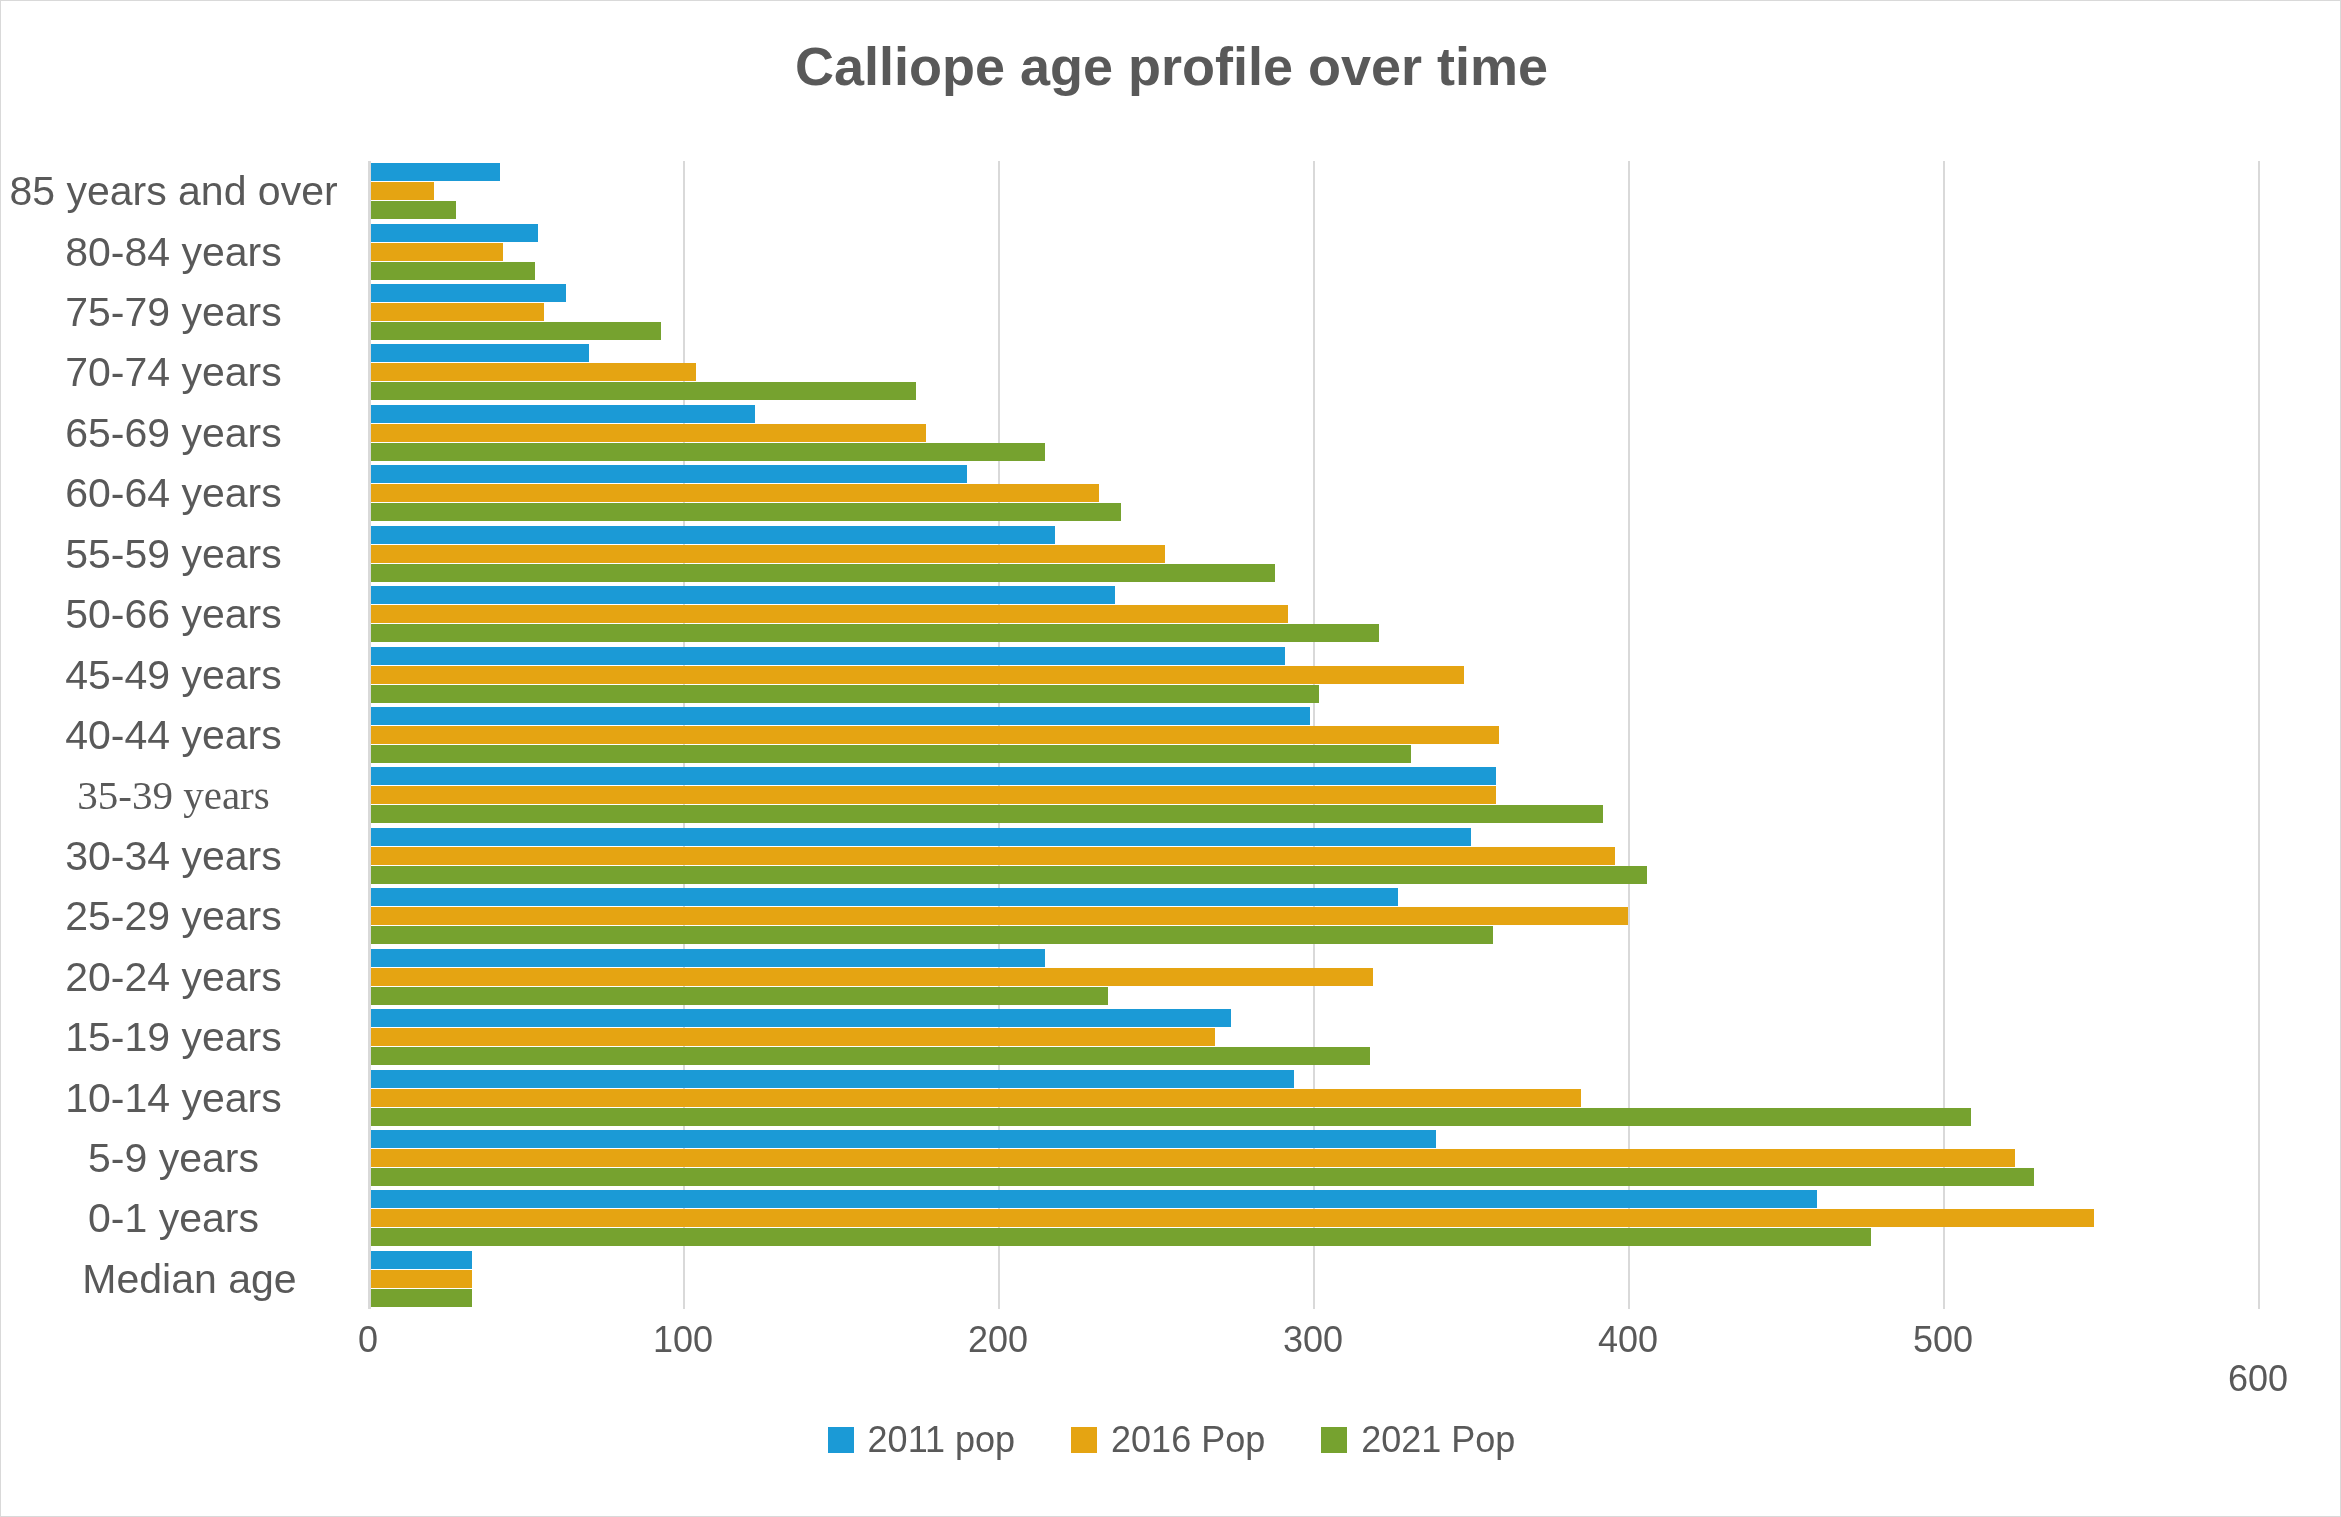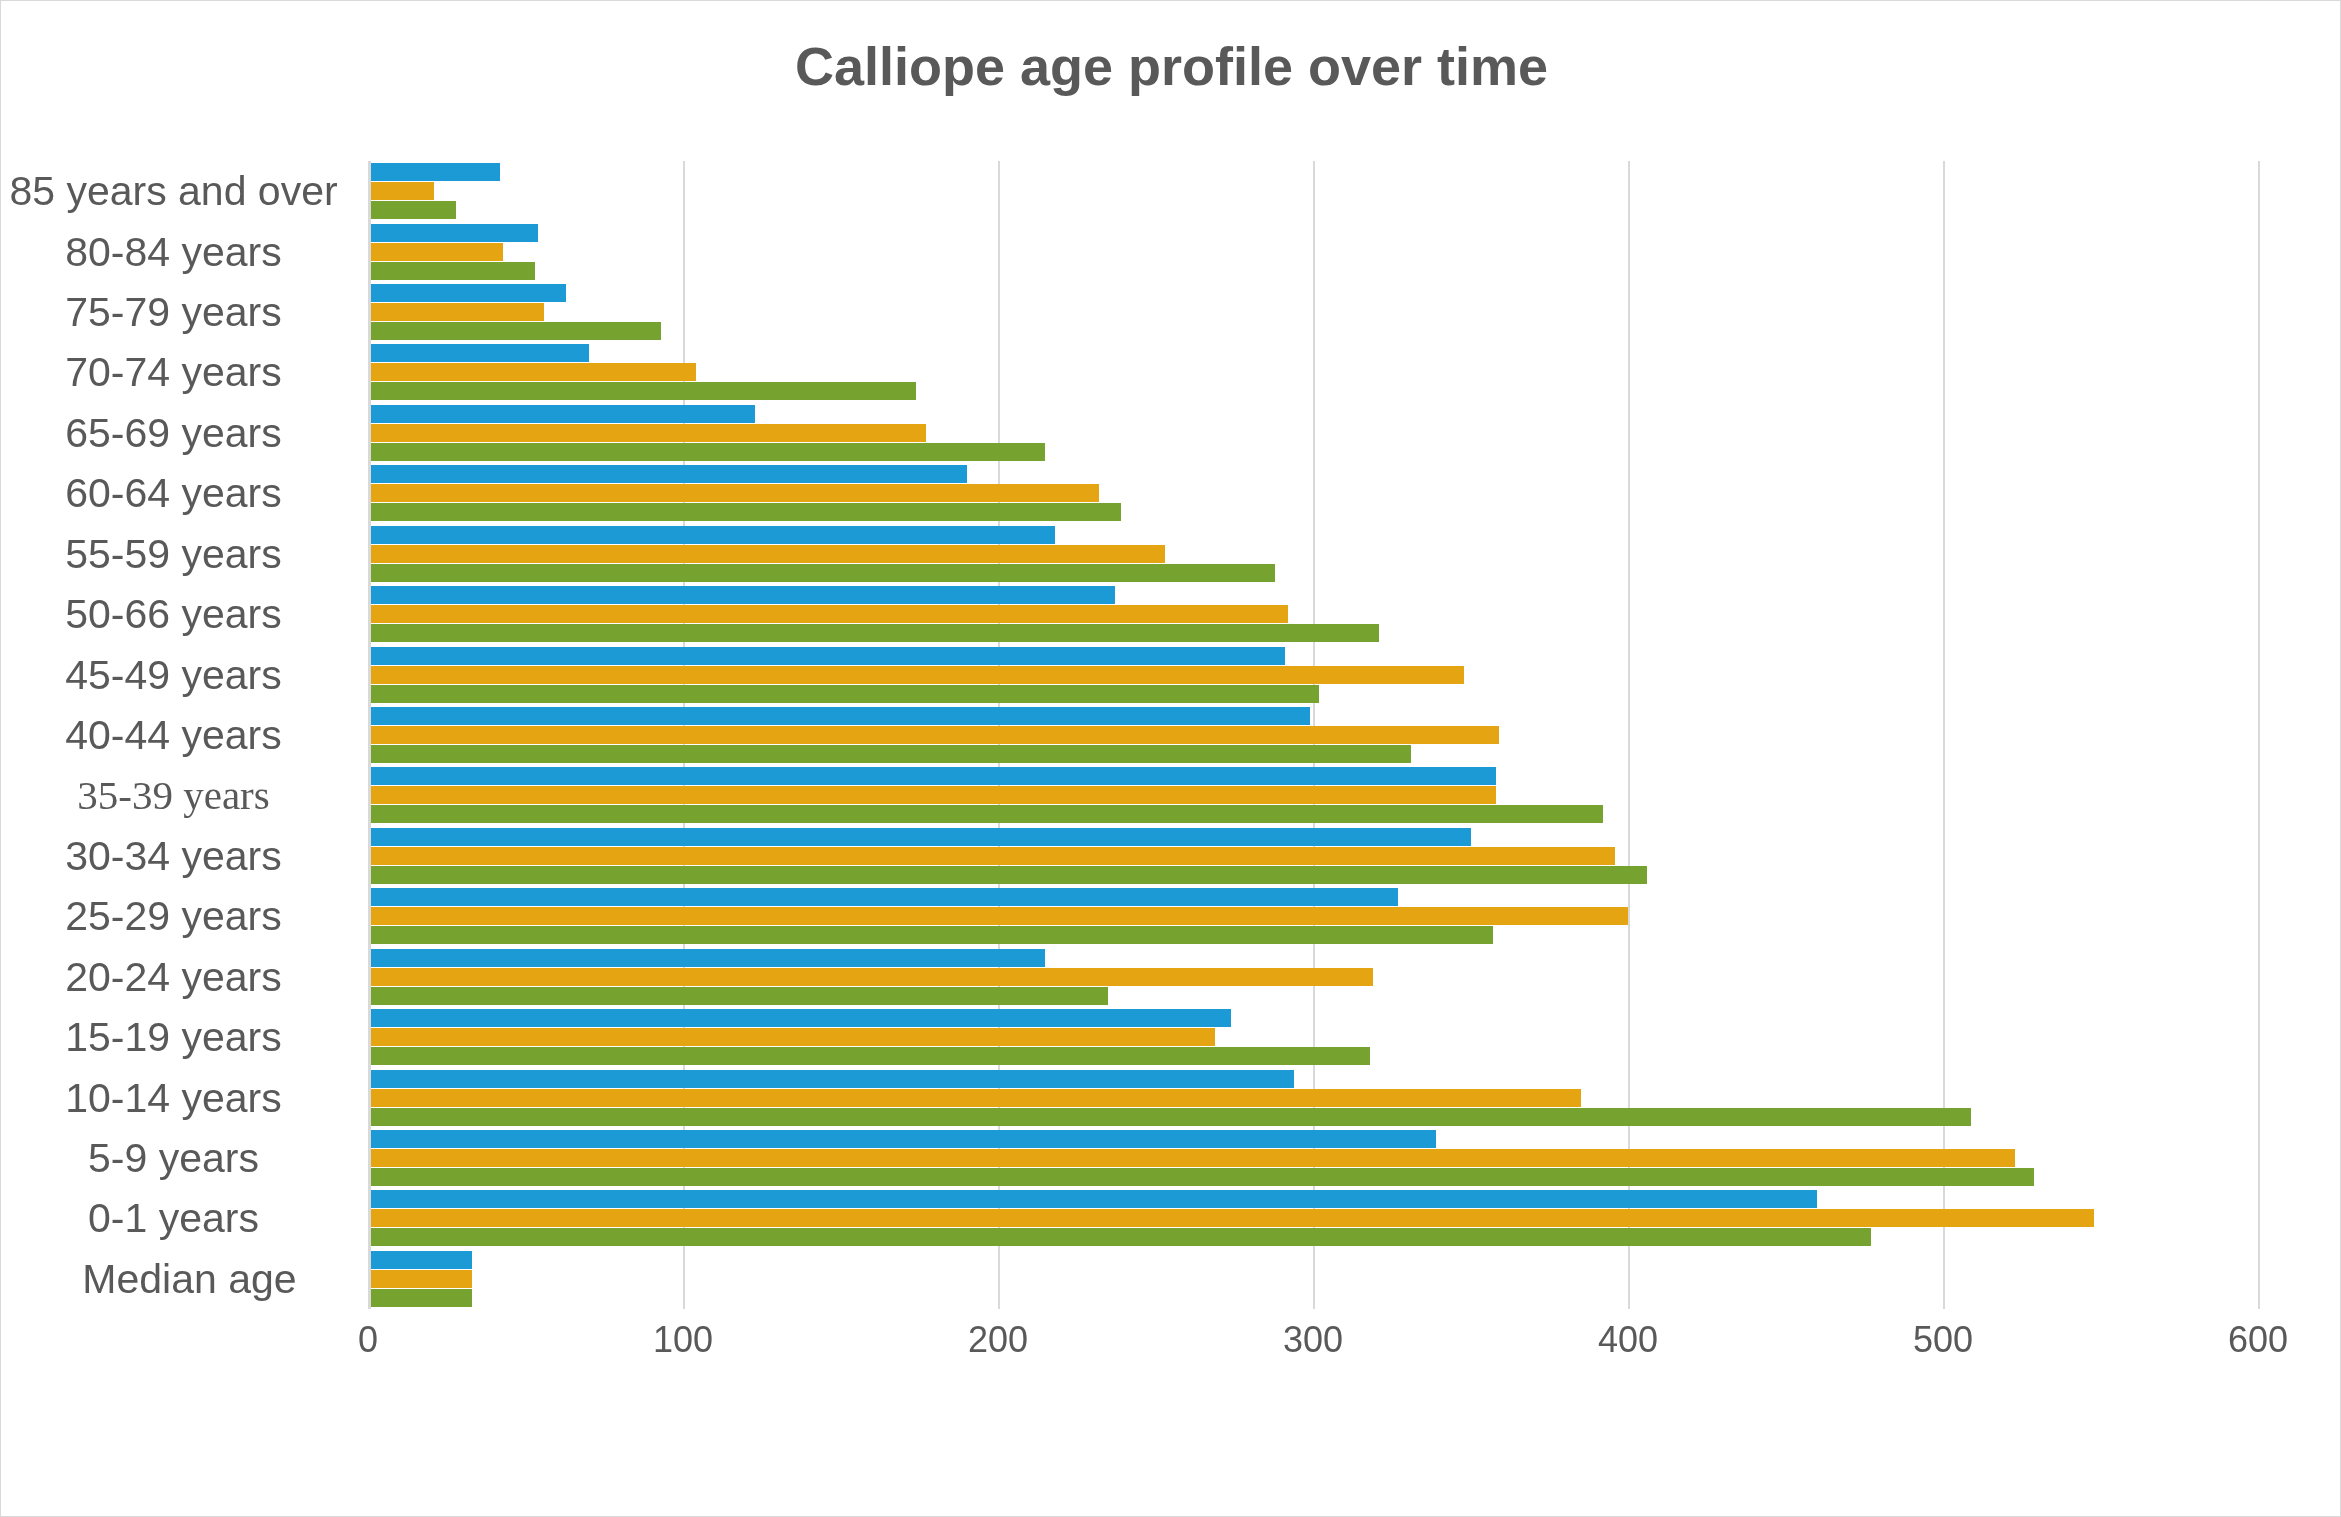--- a/index.html
+++ b/index.html
@@ -271,17 +271,31 @@
       <div class="ylab" style="top: 1117.79px; padding-left: 32px;">Median age</div>
     </div>
 
   <div id="xlabels">
       <div class="xlab" style="left: 367px;">0</div>
       <div class="xlab" style="left: 682px;">100</div>
       <div class="xlab" style="left: 997px;">200</div>
       <div class="xlab" style="left: 1312px;">300</div>
       <div class="xlab" style="left: 1627px;">400</div>
       <div class="xlab" style="left: 1942px;">500</div>
-      <div class="xlab" style="left: 2257px;">600</div>
+      <div class="xlab" style="left: 2257px; margin-top: 39px;">600</div>
     </div>
 
+  <div id="legend">
+      <div class="legend-item">
+        <span class="legend-swatch" style="background: rgb(27, 154, 214);"></span>
+        <span class="legend-text">2011 pop</span>
+      </div>
+      <div class="legend-item">
+        <span class="legend-swatch" style="background: rgb(229, 164, 18);"></span>
+        <span class="legend-text">2016 Pop</span>
+      </div>
+      <div class="legend-item">
+        <span class="legend-swatch" style="background: rgb(118, 162, 47);"></span>
+        <span class="legend-text">2021 Pop</span>
+      </div>
+    </div>
 
 </div>
 
 </body></html>

